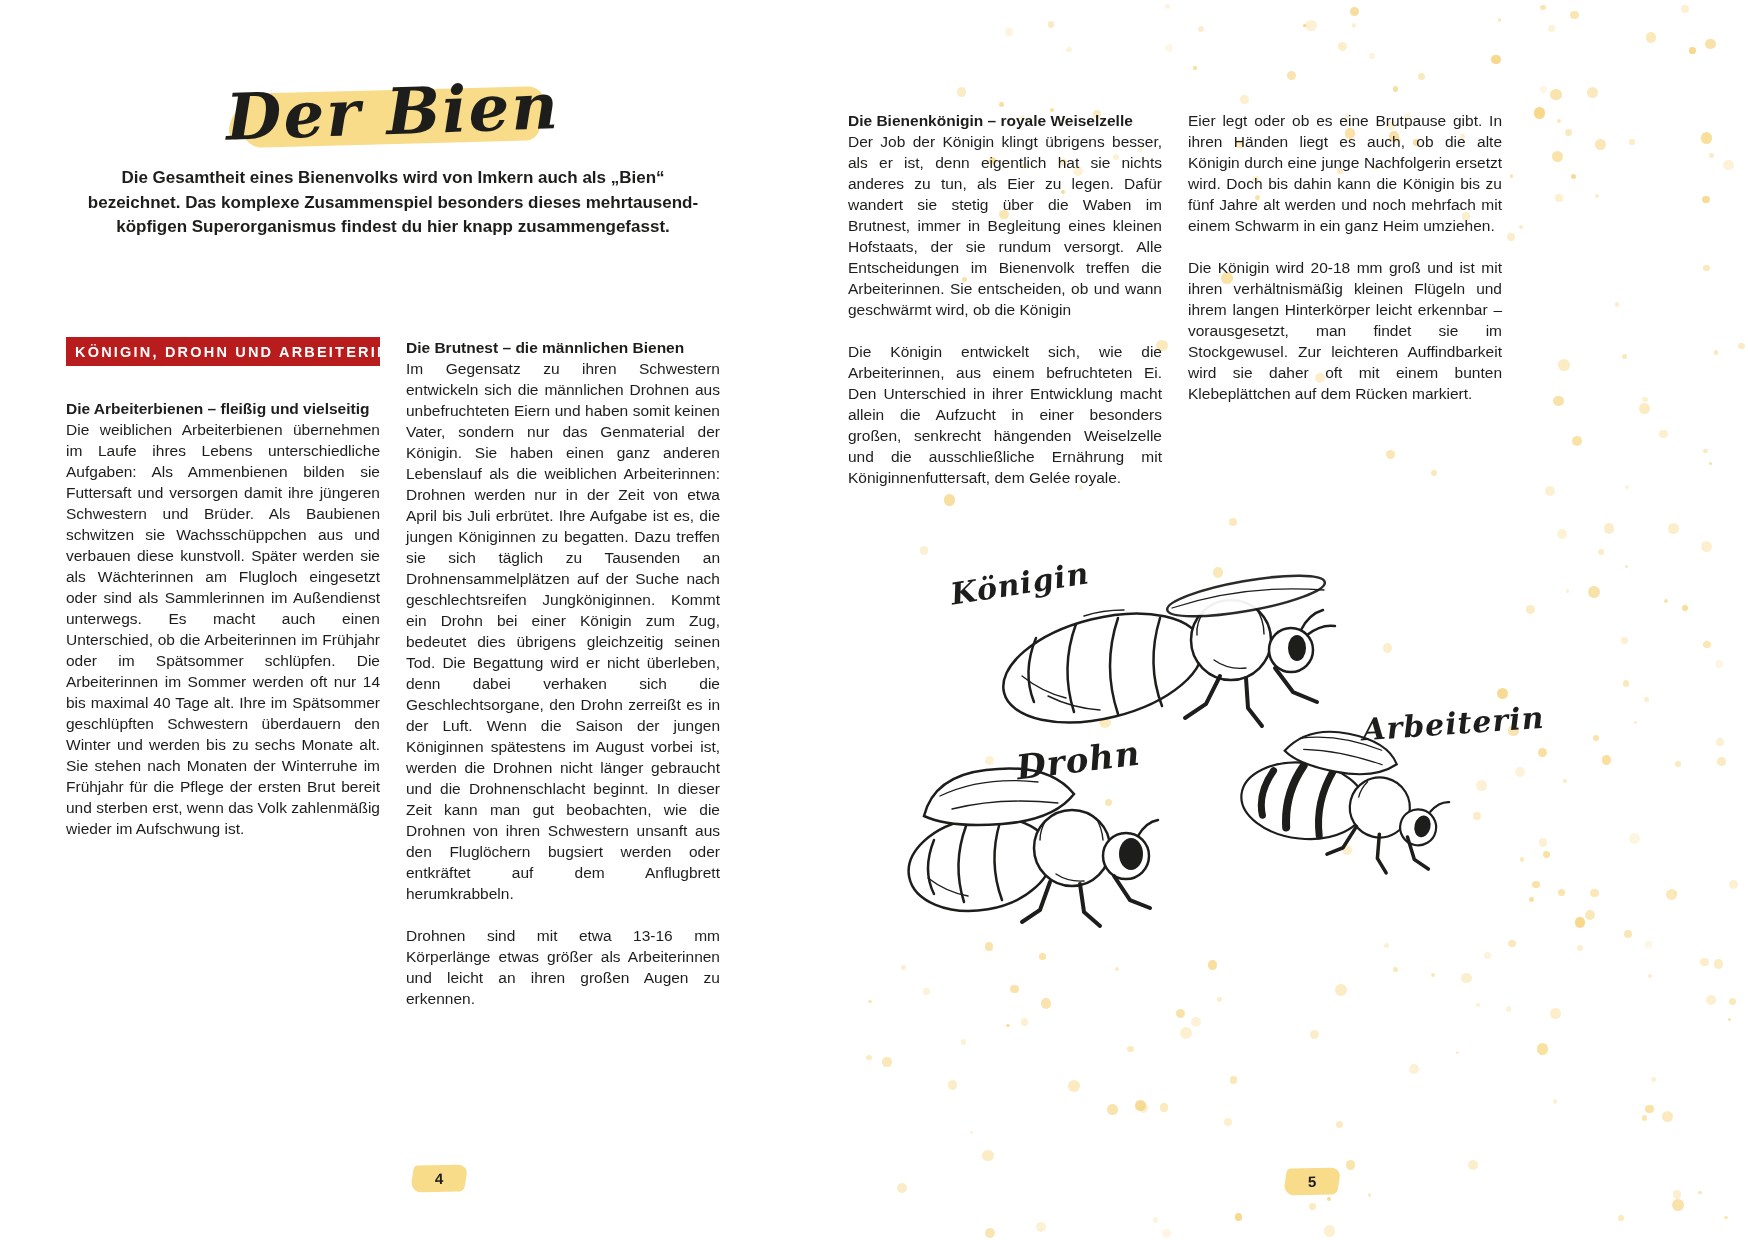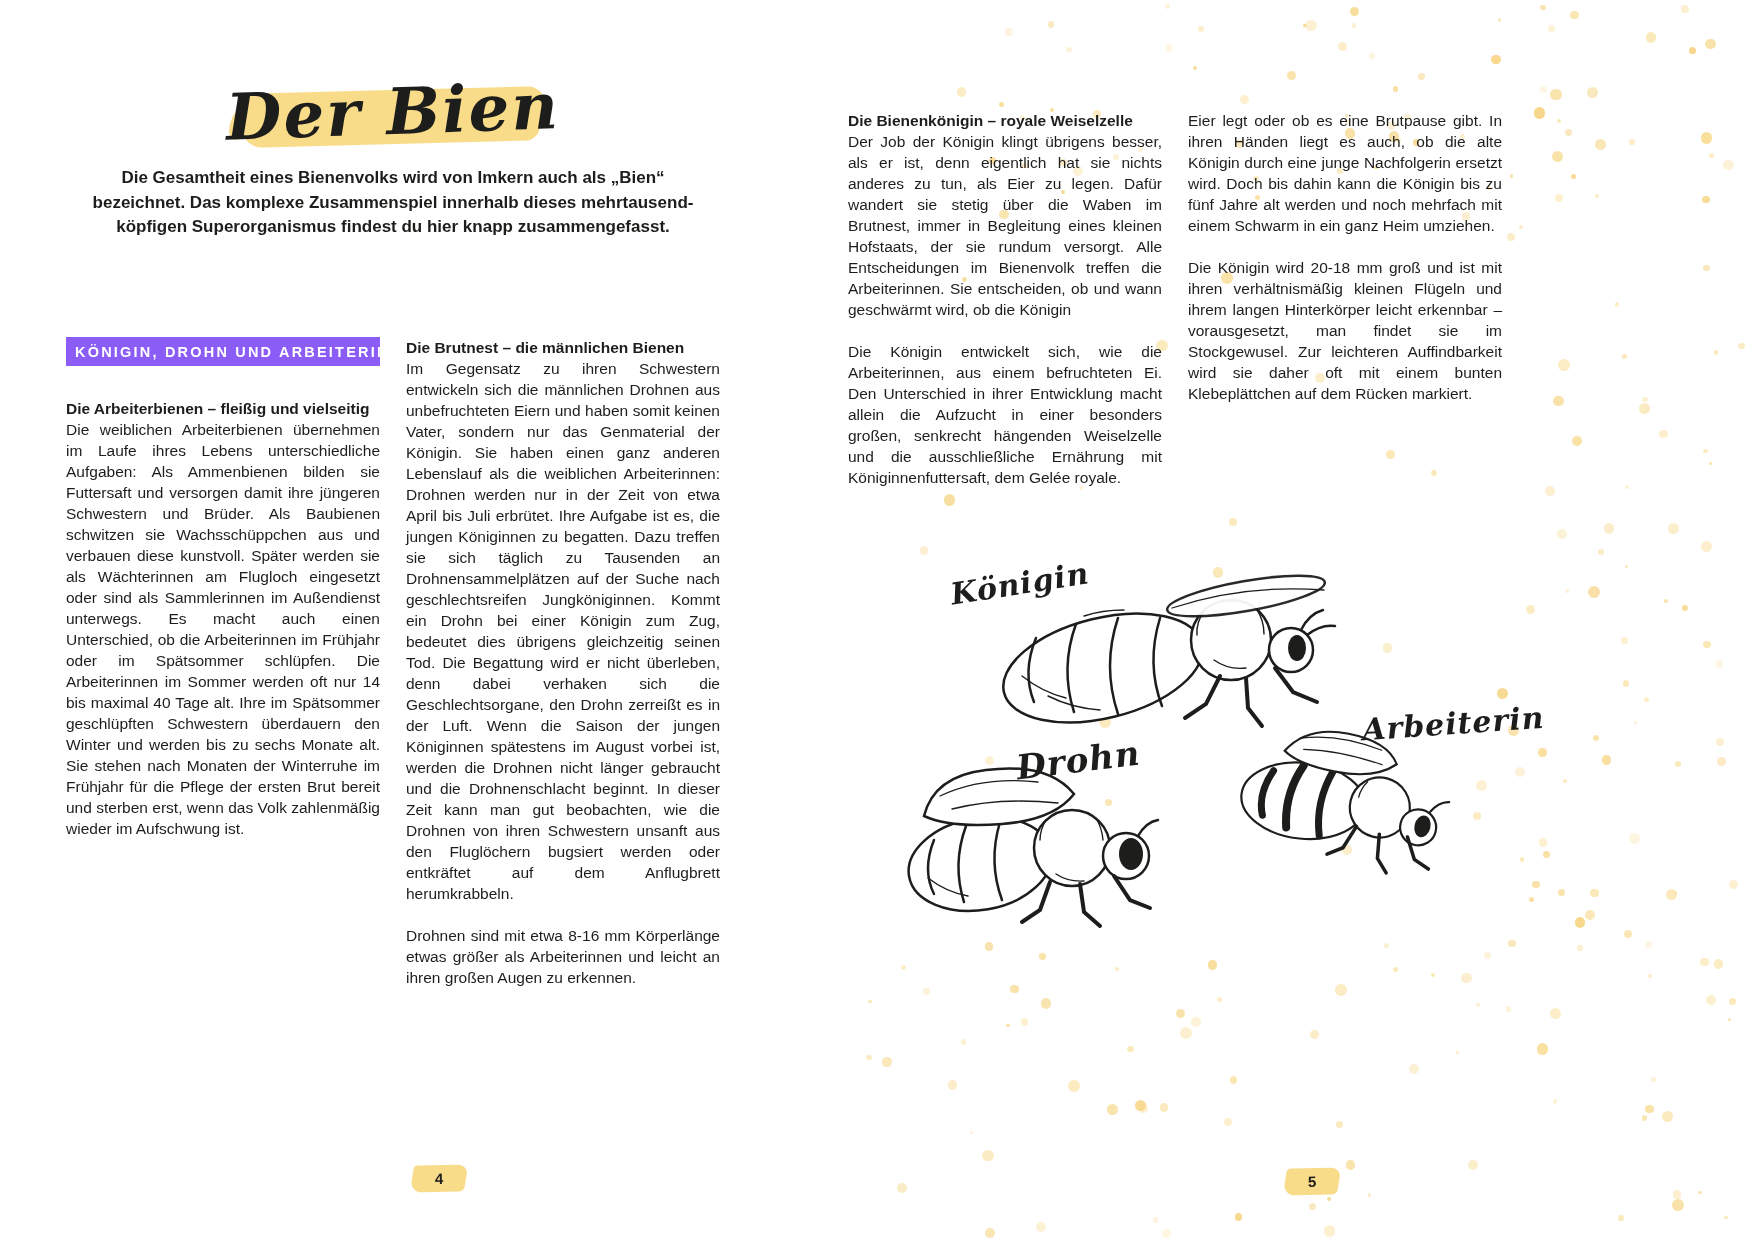--- a/index.html
+++ b/index.html
@@ -46,21 +46,21 @@
     font-weight:bold;font-size:17px;line-height:24.5px;
   }
 
   
   .columns{position:absolute;left:0;right:0;display:flex;gap:26px;}
   .page-left .columns{top:337px;}
   .page-right .columns{top:110px;}
   .col{width:314px;flex:0 0 314px;}
 
   .section-label{
-    background:#8b5cf6;color:#ffffff;
+    background:#b91c1c;color:#ffffff;
     font-weight:bold;font-size:14.5px;letter-spacing:2.2px;
     padding:7px 9px 6px 9px;margin:0 0 32px 0;white-space:nowrap;
   }
   .col h3{
     margin:0;font-size:15.5px;line-height:21px;font-weight:bold;
   }
   .col p{
     margin:0 0 21px 0;font-size:15.5px;line-height:21px;
     text-align:justify;
   }
@@ -320,33 +320,33 @@
       <i style="left: 1461.82px; top: 212.352px; height: 8.5902px; width: 8.5902px; background: rgb(246, 213, 132); opacity: 0.4;"></i>
     </div>
 
   <section class="page page-left">
     <div class="title-wrap">
       <span class="title-highlight"></span>
       <h1 class="title">Der Bien</h1>
     </div>
 
     <p class="intro">Die Gesamtheit eines Bienenvolks wird von Imkern auch als „Bien“
-bezeichnet. Das komplexe Zusammenspiel innerhalb dieses mehrtausend-
+bezeichnet. Das komplexe Zusammenspiel besonders dieses mehrtausend-
 köpfigen Superorganismus findest du hier knapp zusammengefasst.</p>
 
     <div class="columns">
       <div class="col">
         <div class="section-label">KÖNIGIN, DROHN UND ARBEITERIN</div>
         <h3>Die Arbeiterbienen – fleißig und vielseitig</h3>
         <p>Die weiblichen Arbeiterbienen übernehmen im Laufe ihres Lebens unterschiedliche Aufgaben: Als Ammenbienen bilden sie Futtersaft und versorgen damit ihre jüngeren Schwestern und Brüder. Als Baubienen schwitzen sie Wachsschüppchen aus und verbauen diese kunstvoll. Später werden sie als Wächterinnen am Flugloch eingesetzt oder sind als Sammlerinnen im Außendienst unterwegs. Es macht auch einen Unterschied, ob die Arbeiterinnen im Frühjahr oder im Spätsommer schlüpfen. Die Arbeiterinnen im Sommer werden oft nur 14 bis maximal 40 Tage alt. Ihre im Spätsommer geschlüpften Schwestern überdauern den Winter und werden bis zu sechs Monate alt. Sie stehen nach Monaten der Winterruhe im Frühjahr für die Pflege der ersten Brut bereit und sterben erst, wenn das Volk zahlenmäßig wieder im Aufschwung ist.</p>
       </div>
       <div class="col">
         <h3>Die Brutnest – die männlichen Bienen</h3>
         <p>Im Gegensatz zu ihren Schwestern entwickeln sich die männlichen Drohnen aus unbefruchteten Eiern und haben somit keinen Vater, sondern nur das Genmaterial der Königin. Sie haben einen ganz anderen Lebenslauf als die weiblichen Arbeiterinnen: Drohnen werden nur in der Zeit von etwa April bis Juli erbrütet. Ihre Aufgabe ist es, die jungen Königinnen zu begatten. Dazu treffen sie sich täglich zu Tausenden an Drohnensammelplätzen auf der Suche nach geschlechtsreifen Jungköniginnen. Kommt ein Drohn bei einer Königin zum Zug, bedeutet dies übrigens gleichzeitig seinen Tod. Die Begattung wird er nicht überleben, denn dabei verhaken sich die Geschlechtsorgane, den Drohn zerreißt es in der Luft. Wenn die Saison der jungen Königinnen spätestens im August vorbei ist, werden die Drohnen nicht länger gebraucht und die Drohnenschlacht beginnt. In dieser Zeit kann man gut beobachten, wie die Drohnen von ihren Schwestern unsanft aus den Fluglöchern bugsiert werden oder entkräftet auf dem Anflugbrett herumkrabbeln.</p>
-        <p>Drohnen sind mit etwa 8-16 mm Körperlänge etwas größer als Arbeiterinnen und leicht an ihren großen Augen zu erkennen.</p>
+        <p>Drohnen sind mit etwa 13-16 mm Körperlänge etwas größer als Arbeiterinnen und leicht an ihren großen Augen zu erkennen.</p>
       </div>
     </div>
 
     <div class="page-num">
       <span>4</span>
     </div>
   </section>
 
   <section class="page page-right">
     <div class="columns">

